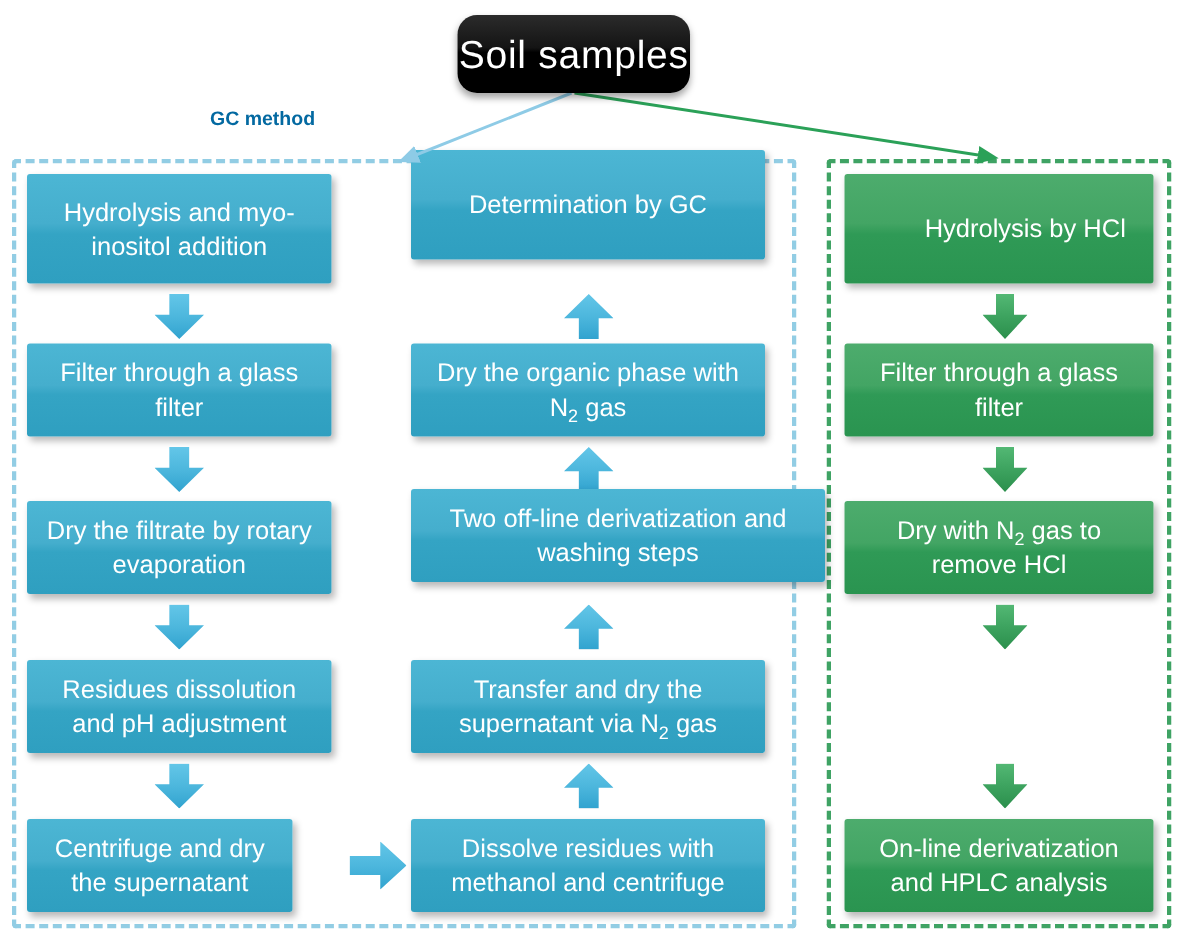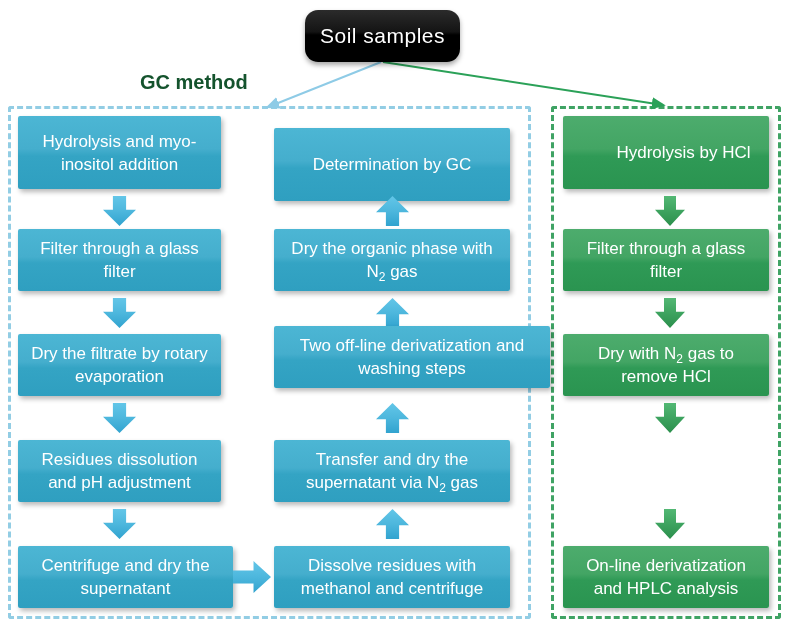--- a/index.html
+++ b/index.html
@@ -15,31 +15,31 @@
   
   .soil-chip{
     position:absolute;
     left:305px; top:10px;
     width:155px; height:52px;
     border-radius:13px;
     background:linear-gradient(to bottom,#2b2b2b 0%,#141414 42%,#000000 48%,#000000 100%);
     box-shadow:0 3px 5px rgba(0,0,0,.35);
     display:flex;align-items:center;justify-content:center;
     color:#ffffff;
-    font-size:21px;
+    font-size:26px;
     letter-spacing:.5px;
     z-index:6;
   }
 
   
   .method-label{
     position:absolute;
-    font-size:20px;
+    font-size:13px;
     font-weight:bold;
-    color:#14532d;
+    color:#0369a1;
     z-index:5;
     white-space:nowrap;
   }
   #gc-label{left:140px;  top:71px;}
   #hplc-label{left:606px; top:71px;}
 
   
   .panel{
     position:absolute;
     box-sizing:border-box;
@@ -155,29 +155,29 @@
       <div class="shape"></div>
     </div>
 
   <div class="box blue" style="left:18px;  top:440px; width:203px; height:62px;">
     <span>Residues dissolution and pH adjustment</span>
   </div>
   <div class="arrow down" style="left:103px; top:509px; width:33px; height:30px;">
       <div class="shape"></div>
     </div>
 
-  <div class="box blue" style="left:18px;  top:546px; width:215px; height:62px;">
+  <div class="box blue" style="left:18px;  top:546px; width:177px; height:62px;">
     <span>Centrifuge and dry the supernatant</span>
   </div>
 
   <div class="arrow right" style="left:233px; top:561px; width:38px; height:32px;">
       <div class="shape"></div>
     </div>
 
-  <div class="box blue" style="left:274px; top:128px; width:236px; height:73px;">
+  <div class="box blue" style="left:274px; top:100px; width:236px; height:73px;">
     <span>Determination by GC</span>
   </div>
   <div class="arrow up" style="left:376px; top:196px; width:33px; height:30px;">
       <div class="shape"></div>
     </div>
 
   <div class="box blue" style="left:274px; top:229px; width:236px; height:62px;">
     <span><span>Dry the organic phase with N</span><span class="sub">2</span><span> gas</span></span>
   </div>
   <div class="arrow up" style="left:376px; top:298px; width:33px; height:30px;">

